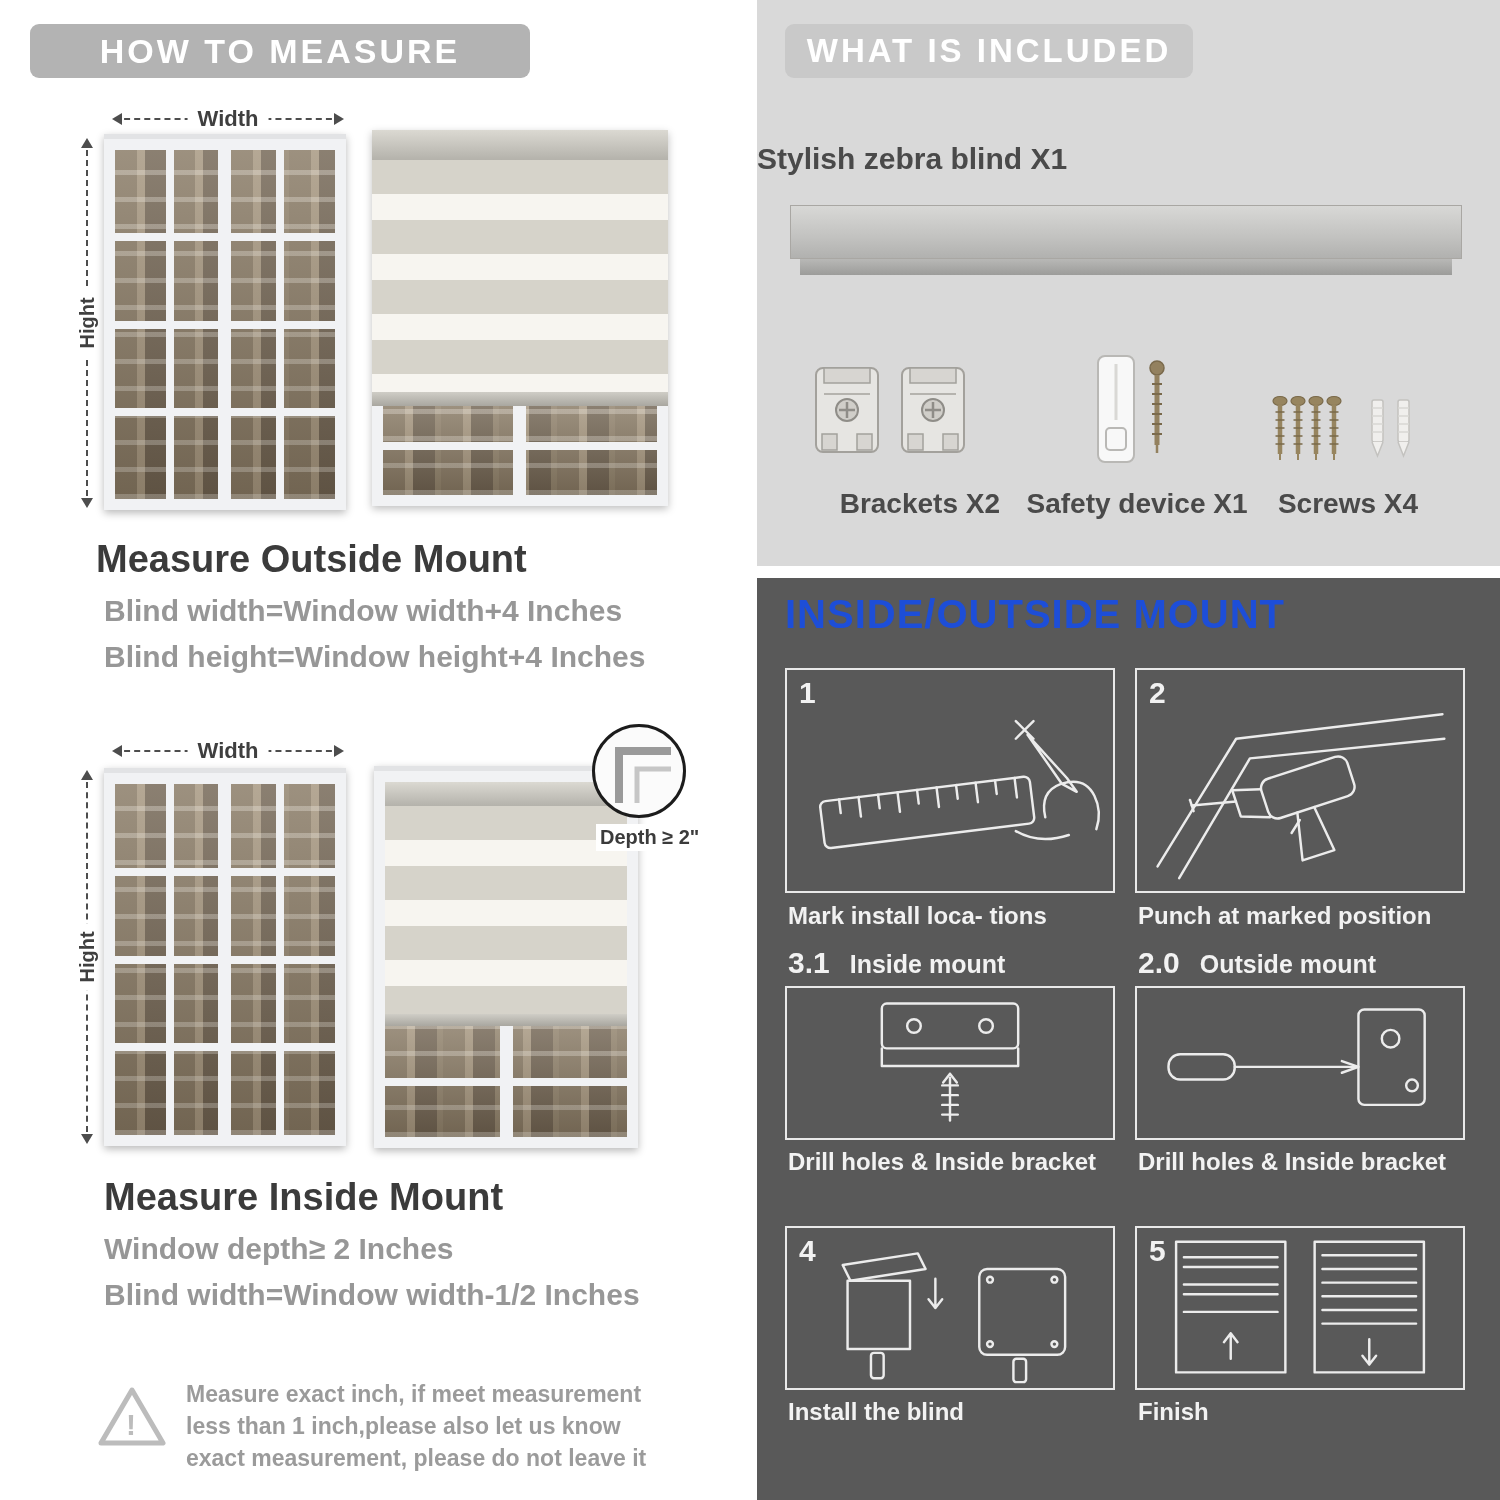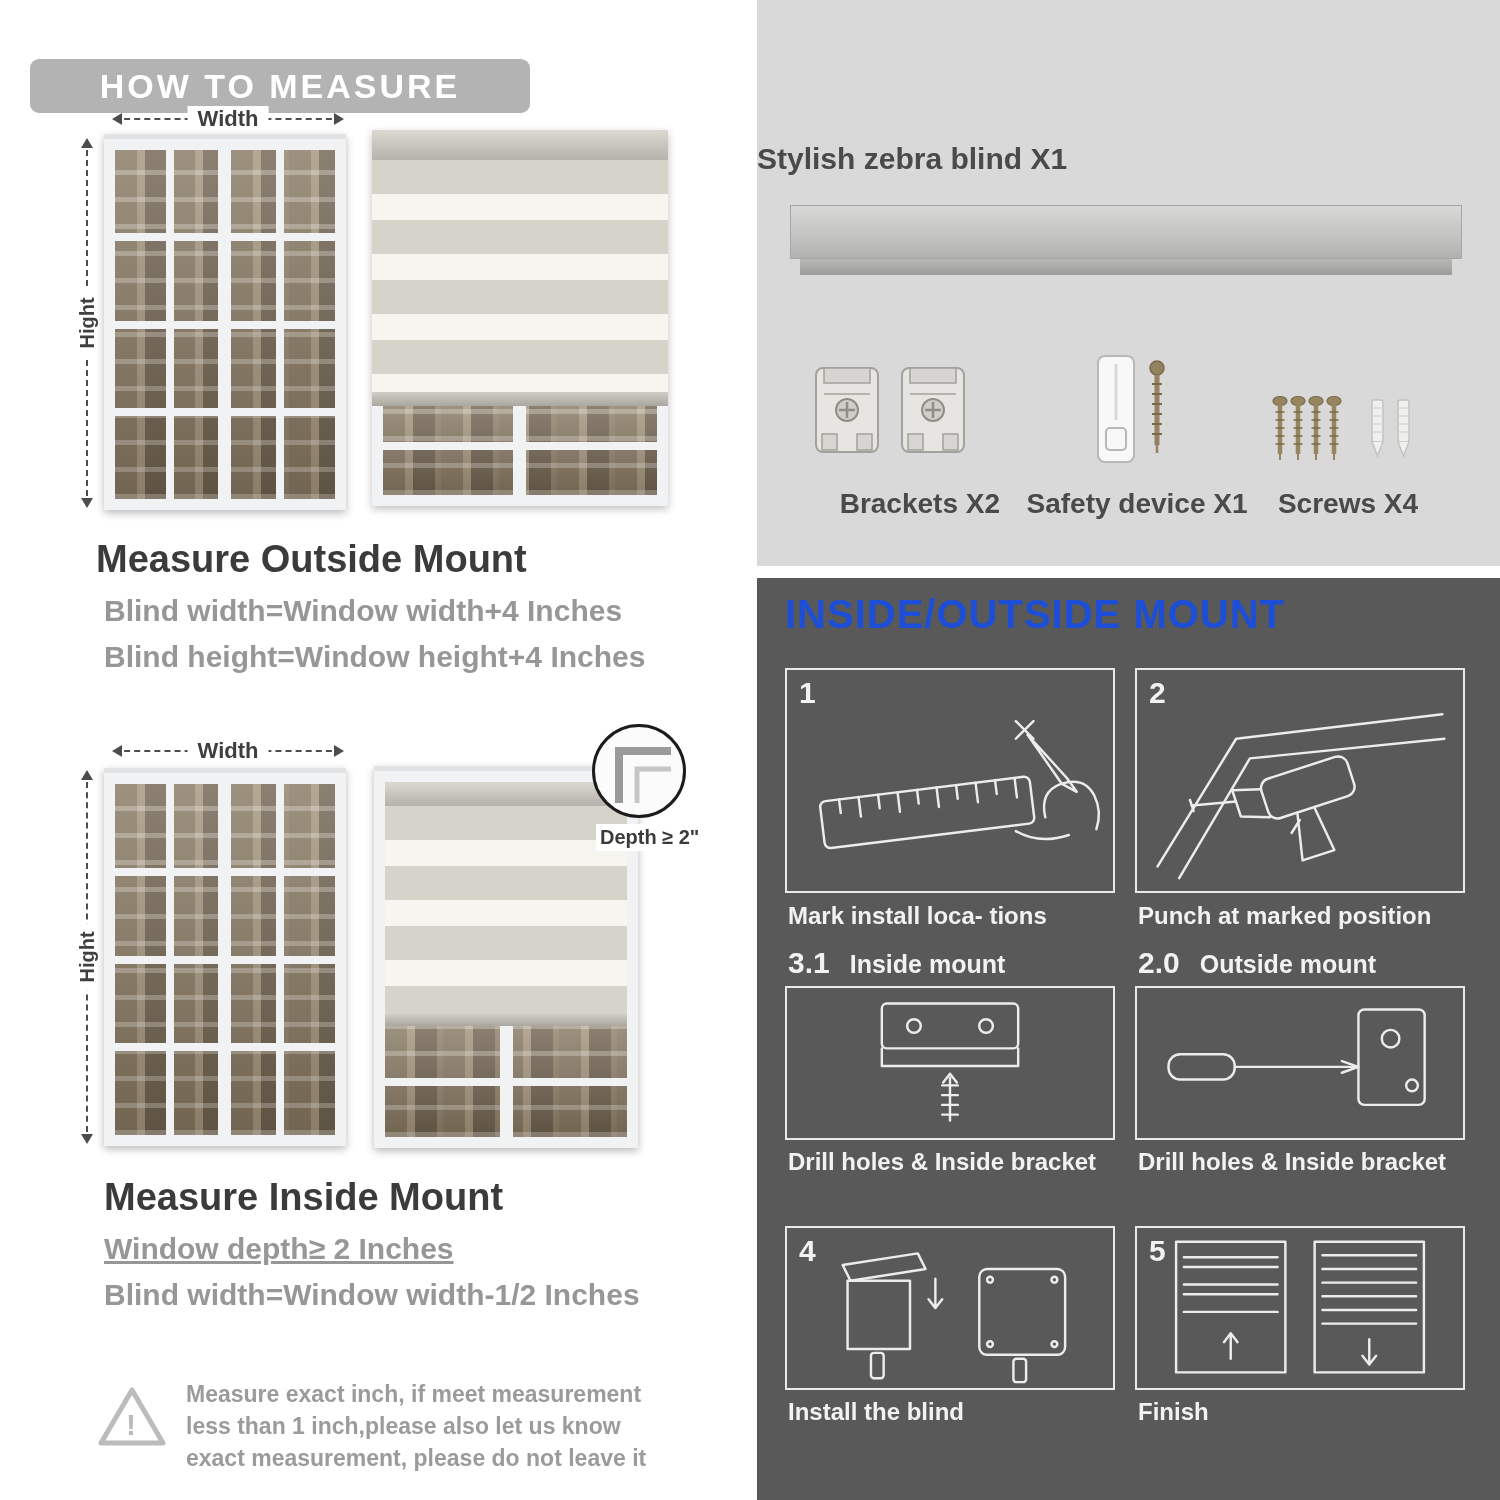--- a/index.html
+++ b/index.html
@@ -3,21 +3,21 @@
 <meta charset="utf-8">
 <style>
   * { box-sizing: border-box; }
   html,body { margin:0; padding:0; background:#fff; }
   body { font-family:"Liberation Sans", sans-serif; }
   .page { position:relative; width:1500px; height:1500px; background:#ffffff; overflow:hidden; }
 
   
   .pill { position:absolute; border-radius:9px; color:#ffffff; font-weight:bold;
           display:flex; align-items:center; justify-content:center;
-          letter-spacing:3px;margin-top:35px; }
+          letter-spacing:3px; }
   .pill-left  { left:30px;  top:24px; width:500px; height:54px; background:#b3b3b3; font-size:34px; }
   .pill-right { left:785px; top:24px; width:408px; height:54px; background:#c9c9c9; font-size:33px; }
 
   
   .section-title { position:absolute; margin:0; font-size:38px; font-weight:bold; color:#3b3b3b; }
   .spec-line     { position:absolute; margin:0; font-size:30px; font-weight:bold; color:#979797; }
 
   
   .dim-arrow-h { position:absolute; height:0; border-top:2px dashed #4d4d4d; }
   .dim-arrow-h::before { content:""; position:absolute; left:-2px; top:-7px;
@@ -160,32 +160,33 @@
 
   <div class="depth-circle" style="left:592px; top:724px; width:94px; height:94px;">
     <svg viewBox="0 0 94 94" width="94" height="94">
       <path d="M24 76 V24 H76" stroke="#9a9a9a" stroke-width="8" fill="none"></path>
       <path d="M42 76 V42 H76" stroke="#c6c6c6" stroke-width="5" fill="none"></path>
     </svg>
   </div>
   <div class="depth-label" style="left:596px; top:824px;">Depth ≥ 2"</div>
 
   <h2 class="section-title" style="left:104px; top:1176px;">Measure Inside Mount</h2>
-  <p class="spec-line" style="left:104px; top:1232px;text-decoration:underline;">Window depth≥ 2 Inches</p>
+  <p class="spec-line" style="left:104px; top:1232px;">Window depth≥ 2 Inches</p>
   <p class="spec-line" style="left:104px; top:1278px;">Blind width=Window width-1/2 Inches</p>
 
   <div class="warn-icon" style="left:96px; top:1384px;">
     <svg viewBox="0 0 72 66" width="72" height="66">
       <path d="M36 6 L67 59 H5 Z" fill="none" stroke="#bcbcbc" stroke-width="5" stroke-linejoin="round"></path>
     </svg>
     <span class="warn-glyph" style="left:30px; top:24px;">!</span>
   </div>
   <p class="warn-text" style="left:186px; top:1378px;">Measure exact inch, if meet measurement less than 1 inch,please also let us know exact measurement, please do not leave it</p>
 
   <div class="right-top"></div>
+  <div class="pill pill-right">WHAT IS INCLUDED</div>
   <div class="blind-name">Stylish zebra blind X1</div>
 
   <div class="headrail">
     <div class="rail-top"></div>
     <div class="rail-lip"></div>
   </div>
 
   <div class="inc-group" style="left:812px; top:362px;">
     <svg viewBox="0 0 70 95" width="70" height="95">
       <rect x="4" y="6" width="62" height="84" rx="7" fill="#e6e5e2" stroke="#a3a19c" stroke-width="2"></rect>

